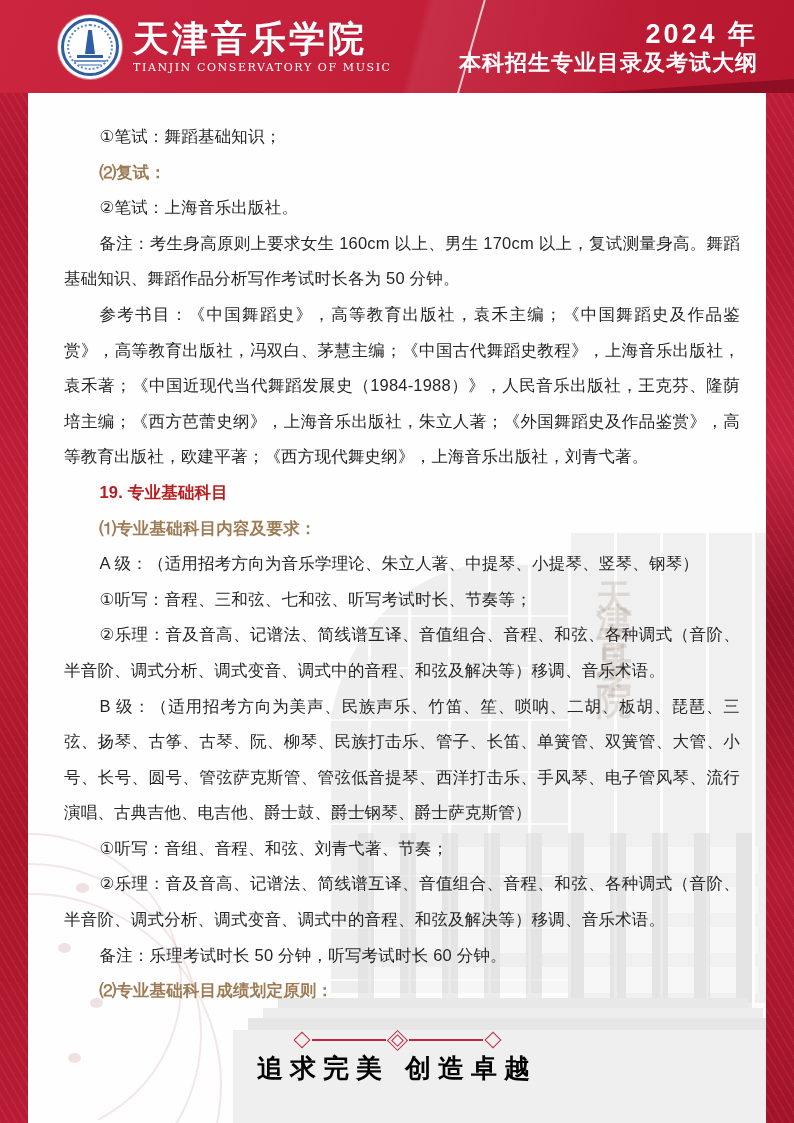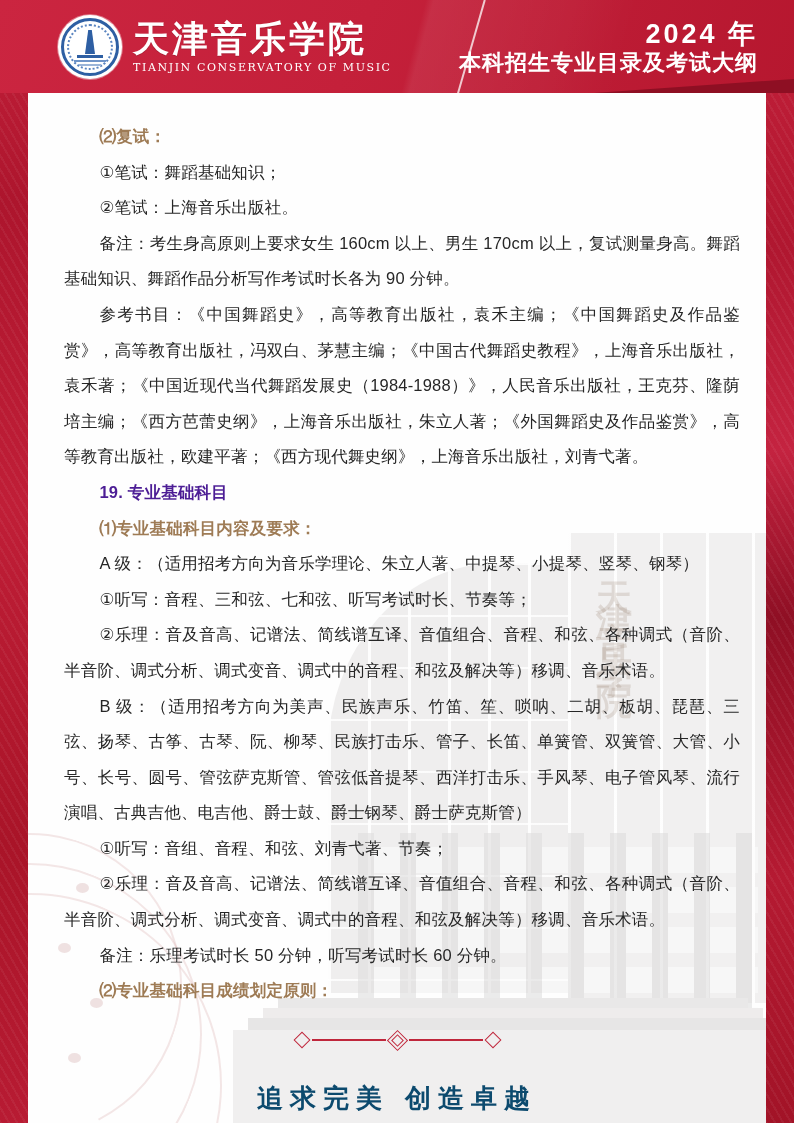--- a/index.html
+++ b/index.html
@@ -70,31 +70,31 @@
   .arc2{left:-170px;top:770px;width:340px;height:340px;transform:rotate(22deg);}
   .arc3{left:-190px;top:800px;width:380px;height:380px;transform:rotate(26deg);}
   .note-dot{position:absolute;width:13px;height:10px;border-radius:50%;
     background:rgba(205,158,158,.30);pointer-events:none;}
 
   
   .text-block{position:absolute;left:0;top:0;width:738px;padding:26px 26px 0 36px;box-sizing:border-box;}
   .para{margin:0;font-size:16.5px;line-height:35.6px;color:#262626;text-align:justify;
     text-indent:2.15em;letter-spacing:.2px;}
   .para.brown{color:#9e7b55;font-weight:700;}
-  .para.red{color:#4c1d95;font-weight:700;}
+  .para.red{color:#b91c1c;font-weight:700;}
 
   
   .footer{position:absolute;left:0;top:938px;width:738px;text-align:center;}
   .ornament{display:flex;align-items:center;justify-content:center;height:18px;}
   .diamond{width:10px;height:10px;border:1.6px solid #c0273c;transform:rotate(45deg);background:transparent;}
   .diamond.center{width:13px;height:13px;position:relative;}
   .diamond.center:after{content:"";position:absolute;inset:2px;border:1.2px solid #c0273c;}
   .orn-line{width:74px;height:1.6px;background:#c0273c;margin:0 4px;}
-  .slogan{margin-top:32px;font-family:"DejaVu Serif","Liberation Serif",serif;font-weight:700;
-    font-size:26px;letter-spacing:7px;color:#0c4a6e;}
+  .slogan{margin-top:2px;font-family:"DejaVu Serif","Liberation Serif",serif;font-weight:700;
+    font-size:26px;letter-spacing:7px;color:#000000;}
 </style>
 </head>
 <body>
 
 <div class="page">
 
   <div class="side-border left">
       <div class="tex"></div>
     </div>
   <div class="side-border right">
@@ -136,24 +136,24 @@
 
     <div class="arc arc1"></div>
     <div class="arc arc2"></div>
     <div class="arc arc3"></div>
     <div class="note-dot" style="left:48px;top:790px;"></div>
     <div class="note-dot" style="left:30px;top:850px;"></div>
     <div class="note-dot" style="left:62px;top:905px;"></div>
     <div class="note-dot" style="left:40px;top:960px;"></div>
 
     <div class="text-block">
+        <p class="para normal">①笔试：舞蹈基础知识；</p>
         <p class="para brown">⑵复试：</p>
-        <p class="para normal">①笔试：舞蹈基础知识；</p>
         <p class="para normal">②笔试：上海音乐出版社。</p>
-        <p class="para normal">备注：考生身高原则上要求女生 160cm 以上、男生 170cm 以上，复试测量身高。舞蹈基础知识、舞蹈作品分析写作考试时长各为 90 分钟。</p>
+        <p class="para normal">备注：考生身高原则上要求女生 160cm 以上、男生 170cm 以上，复试测量身高。舞蹈基础知识、舞蹈作品分析写作考试时长各为 50 分钟。</p>
         <p class="para normal">参考书目：《中国舞蹈史》，高等教育出版社，袁禾主编；《中国舞蹈史及作品鉴赏》，高等教育出版社，冯双白、茅慧主编；《中国古代舞蹈史教程》，上海音乐出版社，袁禾著；《中国近现代当代舞蹈发展史（1984-1988）》，人民音乐出版社，王克芬、隆荫培主编；《西方芭蕾史纲》，上海音乐出版社，朱立人著；《外国舞蹈史及作品鉴赏》，高等教育出版社，欧建平著；《西方现代舞史纲》，上海音乐出版社，刘青弋著。</p>
         <p class="para red">19. 专业基础科目</p>
         <p class="para brown">⑴专业基础科目内容及要求：</p>
         <p class="para normal">A 级：（适用招考方向为音乐学理论、朱立人著、中提琴、小提琴、竖琴、钢琴）</p>
         <p class="para normal">①听写：音程、三和弦、七和弦、听写考试时长、节奏等；</p>
         <p class="para normal">②乐理：音及音高、记谱法、简线谱互译、音值组合、音程、和弦、各种调式（音阶、半音阶、调式分析、调式变音、调式中的音程、和弦及解决等）移调、音乐术语。</p>
         <p class="para normal">B 级：（适用招考方向为美声、民族声乐、竹笛、笙、唢呐、二胡、板胡、琵琶、三弦、扬琴、古筝、古琴、阮、柳琴、民族打击乐、管子、长笛、单簧管、双簧管、大管、小号、长号、圆号、管弦萨克斯管、管弦低音提琴、西洋打击乐、手风琴、电子管风琴、流行演唱、古典吉他、电吉他、爵士鼓、爵士钢琴、爵士萨克斯管）</p>
         <p class="para normal">①听写：音组、音程、和弦、刘青弋著、节奏；</p>
         <p class="para normal">②乐理：音及音高、记谱法、简线谱互译、音值组合、音程、和弦、各种调式（音阶、半音阶、调式分析、调式变音、调式中的音程、和弦及解决等）移调、音乐术语。</p>
         <p class="para normal">备注：乐理考试时长 50 分钟，听写考试时长 60 分钟。</p>

